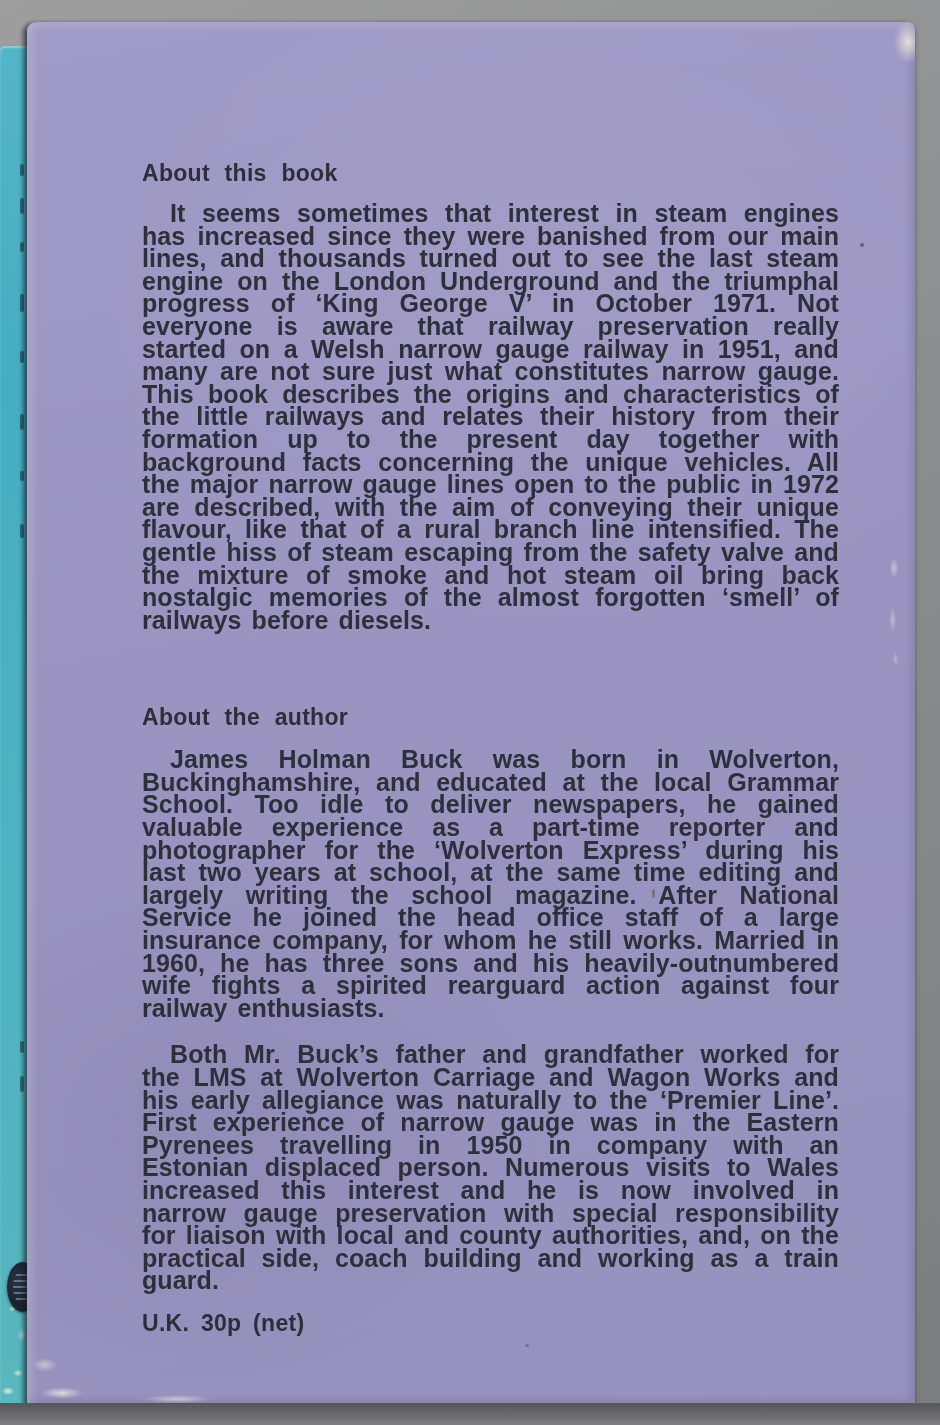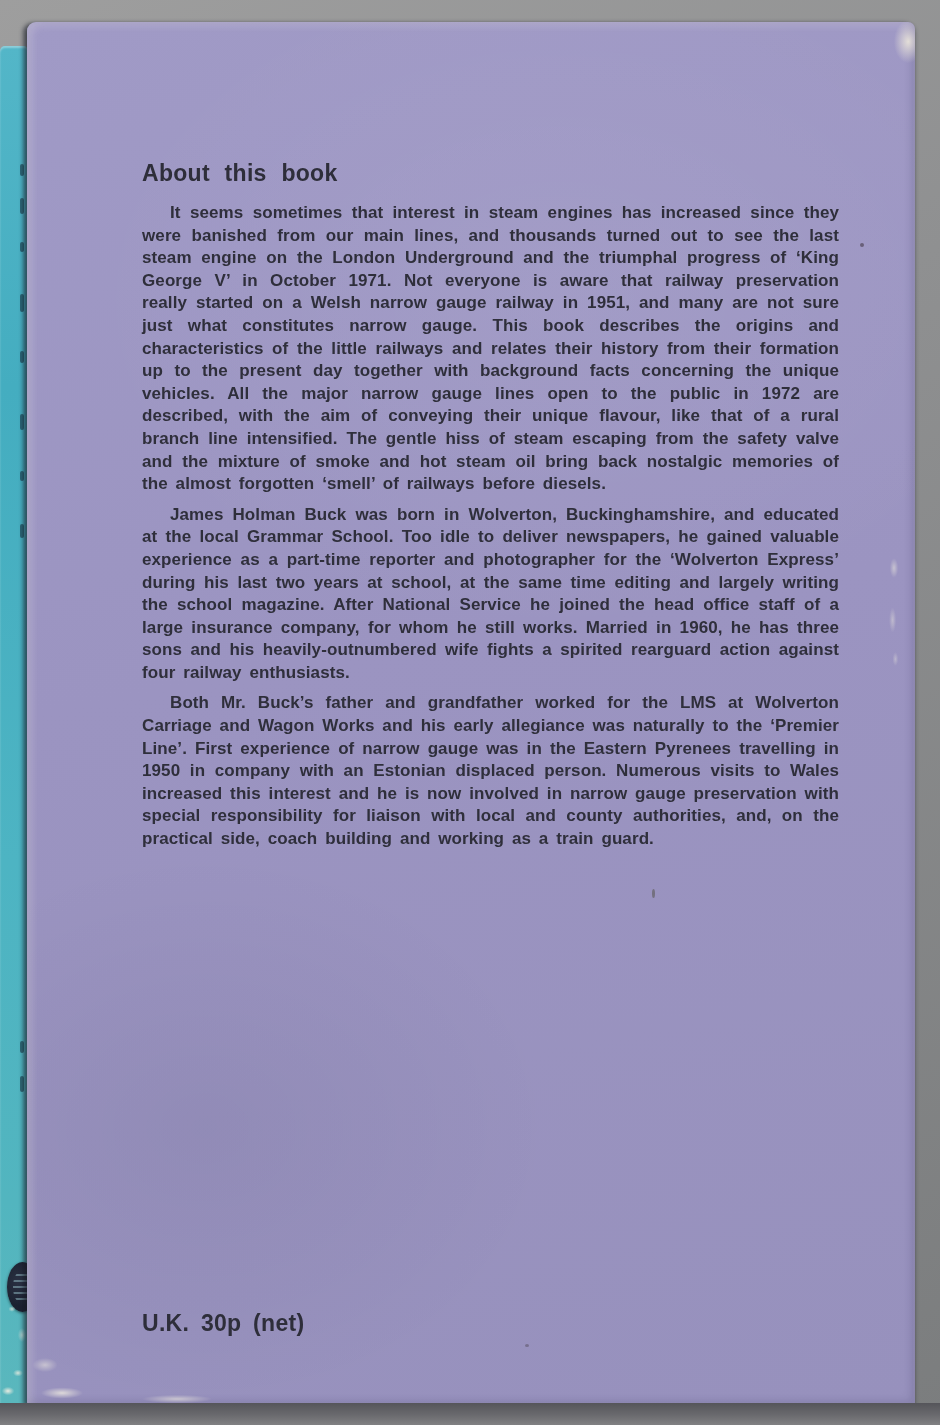--- a/index.html
+++ b/index.html
@@ -65,25 +65,25 @@
       0 3px 4px rgba(22,26,36,.45);
   }
 
   .heading {
     font-size:23px; font-weight:bold; line-height:26px;
     color:#2e2e3a; word-spacing:8px; letter-spacing:.3px;
   }
   .heading.first { margin-bottom:16px; }
   .heading.second { margin-top:73px; margin-bottom:18px; }
   .body-text {
-    font-size:17px; font-weight:bold; line-height:22.6px;
+    font-size:25px; font-weight:bold; line-height:22.6px;
     color:#2f2f3b; text-align:justify; text-indent:28px;
     word-spacing:3px; letter-spacing:.1px;
   }
-  .body-text + .body-text { margin-top:8px; }
+  .body-text + .body-text { margin-top:24px; }
 
   .price {
     position:absolute; left:115px; top:1287px;
     font-size:23px; font-weight:bold; line-height:28px;
     color:#2e2e3a; word-spacing:5px; letter-spacing:.3px;
   }
 
   
   .corner-wear {
     position:absolute; right:0; top:0; width:34px; height:56px;
@@ -127,20 +127,21 @@
     <div class="spine-mark" style="top:1030px;height:16px;"></div>
     <div class="publisher-logo"></div>
   </div>
 
   <div class="cover">
 
     <h2 class="heading first">About this book</h2>
 
     <p class="body-text">It seems sometimes that interest in steam engines has increased since they were banished from our main lines, and thousands turned out to see the last steam engine on the London Underground and the triumphal progress of ‘King George V’ in October 1971. Not everyone is aware that railway preservation really started on a Welsh narrow gauge railway in 1951, and many are not sure just what constitutes narrow gauge. This book describes the origins and characteristics of the little railways and relates their history from their formation up to the present day together with background facts concerning the unique vehicles. All the major narrow gauge lines open to the public in 1972 are described, with the aim of conveying their unique flavour, like that of a rural branch line intensified. The gentle hiss of steam escaping from the safety valve and the mixture of smoke and hot steam oil bring back nostalgic memories of the almost forgotten ‘smell’ of railways before diesels.</p>
 
+    <h2 class="heading second">About the author</h2>
 
     <p class="body-text">James Holman Buck was born in Wolverton, Buckinghamshire, and educated at the local Grammar School. Too idle to deliver newspapers, he gained valuable experience as a part-time reporter and photographer for the ‘Wolverton Express’ during his last two years at school, at the same time editing and largely writing the school magazine. After National Service he joined the head office staff of a large insurance company, for whom he still works. Married in 1960, he has three sons and his heavily-outnumbered wife fights a spirited rearguard action against four railway enthusiasts.</p>
 
     <p class="body-text">Both Mr. Buck’s father and grandfather worked for the LMS at Wolverton Carriage and Wagon Works and his early allegiance was naturally to the ‘Premier Line’. First experience of narrow gauge was in the Eastern Pyrenees travelling in 1950 in company with an Estonian displaced person. Numerous visits to Wales increased this interest and he is now involved in narrow gauge preservation with special responsibility for liaison with local and county authorities, and, on the practical side, coach building and working as a train guard.</p>
 
     <div class="price">U.K. 30p (net)</div>
 
     <div class="corner-wear"></div>
     <div class="edge-wear-right"></div>
     <div class="edge-wear-bottom"></div>

